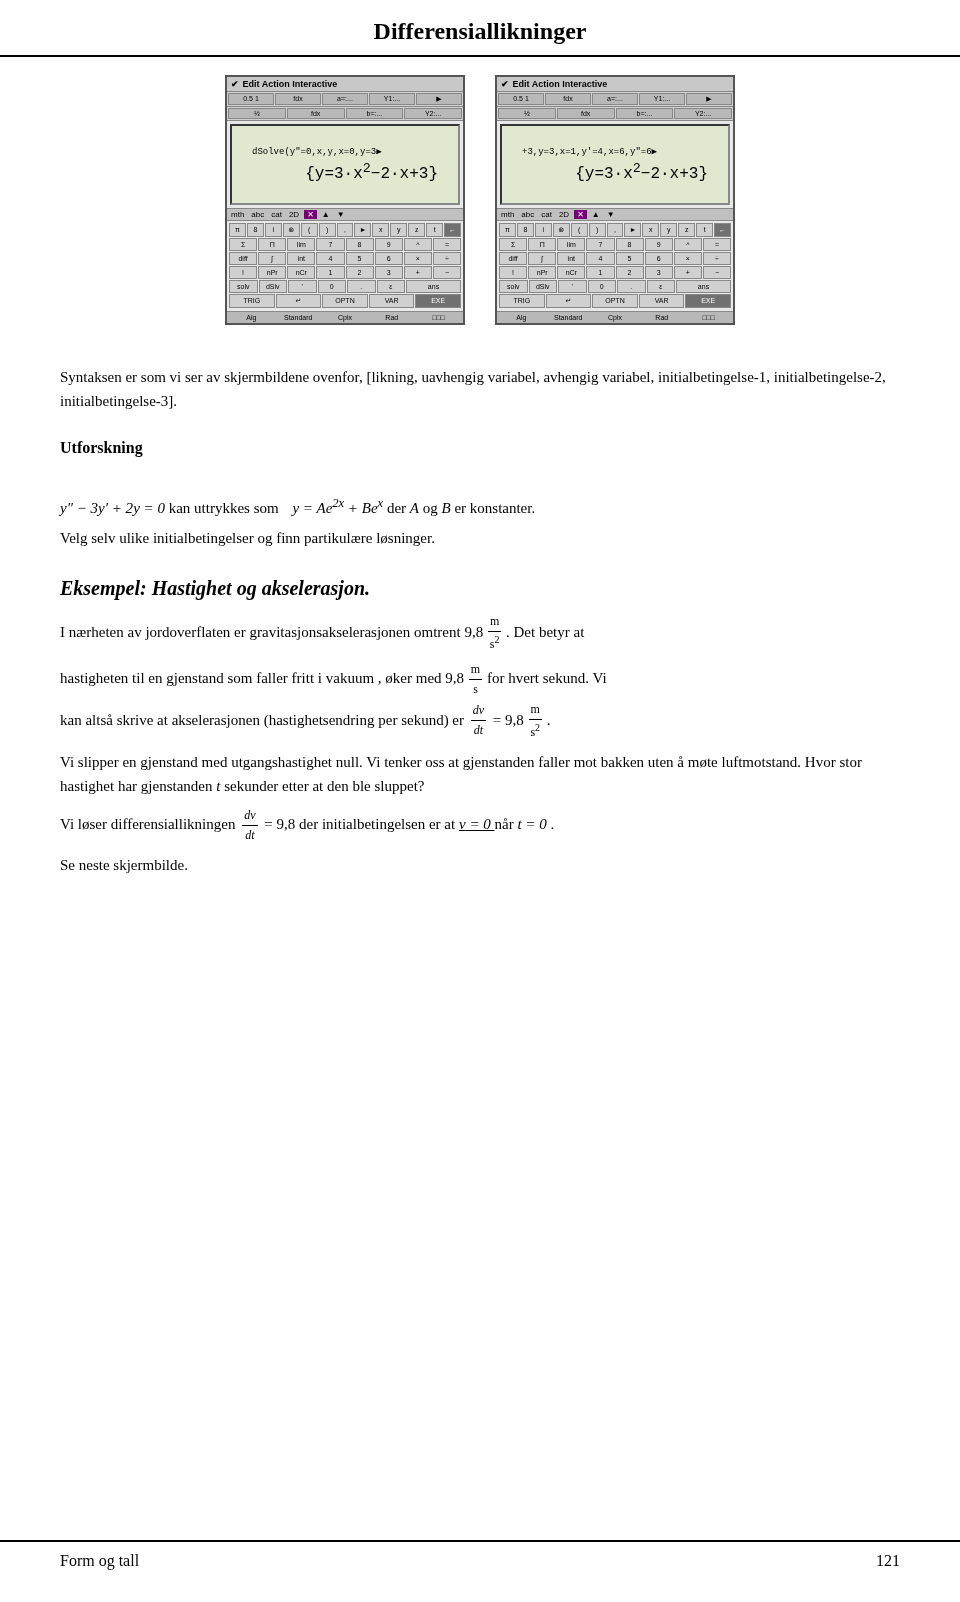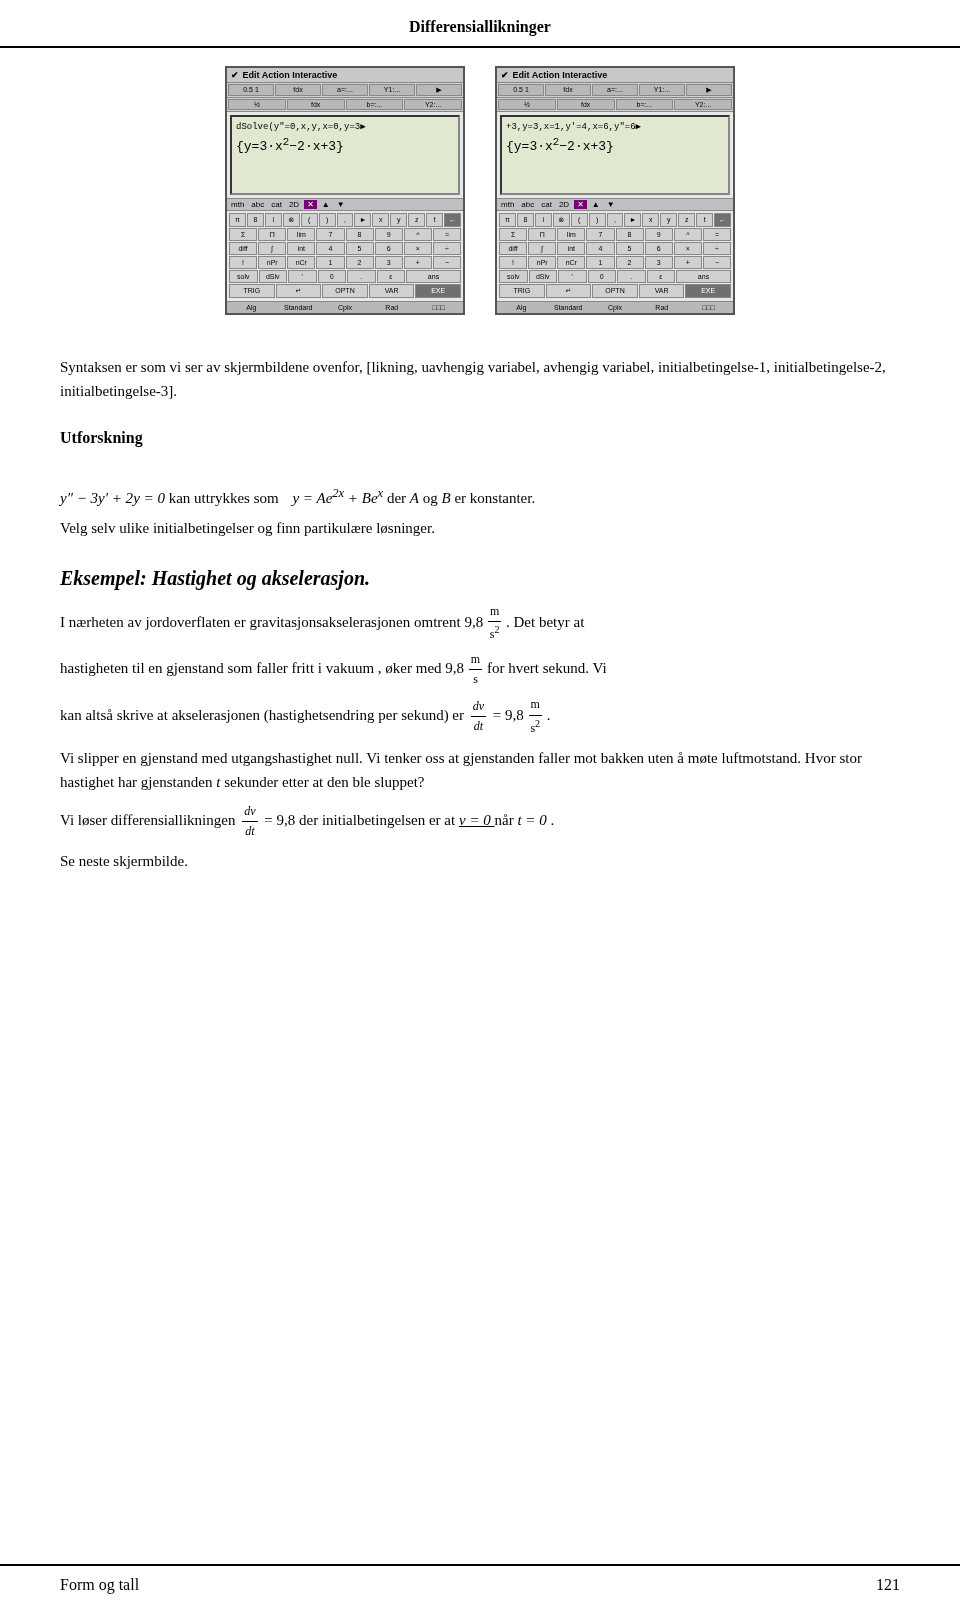--- a/index.html
+++ b/index.html
@@ -9,21 +9,21 @@
       width: 960px;
       min-height: 1602px;
       position: relative;
       color: #000;
     }
 
     
     .page-header {
       text-align: center;
       padding: 18px 0 10px 0;
-      font-size: 16px;
+      font-size: 24px;
       font-weight: bold;
       border-bottom: 2px solid #000;
       margin-bottom: 18px;
     }
 
     
     .calculators-row {
       display: flex;
       justify-content: center;
       gap: 30px;
@@ -65,32 +65,33 @@
       padding: 1px 3px;
       font-size: 7px;
       flex: 1;
       text-align: center;
     }
 
     .calc-screen {
       background: #e0e8d0;
       border: 2px inset #888;
       margin: 3px;
-      padding: 4px;
+      padding: 20px;
       min-height: 80px;
       font-family: 'Courier New', monospace;
       font-size: 9px;
     }
 
     .calc-screen-line {
       margin-bottom: 2px;
     }
 
     .calc-screen-result {
-      font-size: 13px;
+      text-align: right;
+      font-size: 16px;
       margin-top: 4px;
     }
 
     .calc-menu-row {
       display: flex;
       background: #c0c0c0;
       border-top: 1px solid #888;
       border-bottom: 1px solid #888;
       font-size: 8px;
       padding: 1px 2px;
@@ -166,27 +167,27 @@
     .section-subheading {
       font-weight: bold;
       font-style: italic;
       font-size: 20px;
       margin: 22px 0 8px 0;
     }
 
     
     .page-footer {
       position: absolute;
-      bottom: 4px;
+      bottom: 16px;
       left: 0;
       right: 0;
       display: flex;
       justify-content: space-between;
       align-items: center;
-      padding: 4px 60px;
+      padding: 16px 60px;
       border-top: 2px solid #000;
       padding-top: 10px;
       margin-top: 48px;
     }
 
   </style>
 </head>
 <body>
 
 <div class="page-header">
@@ -435,21 +436,21 @@
       <span>. Det betyr at</span>
     </p>
     <p style="margin-top:6px;">
       <span>hastigheten til en gjenstand som faller fritt i vakuum , øker med 9,8</span>
       <span style="display:inline-flex;flex-direction:column;align-items:center;vertical-align:middle;font-size:12px;margin:0 1px;">
         <span style="border-bottom:1px solid #000;padding:0 2px;">m</span>
         <span>s</span>
       </span>
       <span>for hvert sekund. Vi</span>
     </p>
-    <p style="margin-top:6px;">
+    <p style="">
       <span>kan altså skrive at akselerasjonen (hastighetsendring per sekund) er</span>
       <span style="display:inline-flex;flex-direction:column;align-items:center;vertical-align:middle;font-size:12px;margin:0 3px;">
         <span style="border-bottom:1px solid #000;padding:0 2px;"><i>dv</i></span>
         <span><i>dt</i></span>
       </span>
       <span>= 9,8</span>
       <span style="display:inline-flex;flex-direction:column;align-items:center;vertical-align:middle;font-size:12px;margin:0 1px;">
         <span style="border-bottom:1px solid #000;padding:0 2px;">m</span>
         <span>s<sup>2</sup></span>
       </span>

